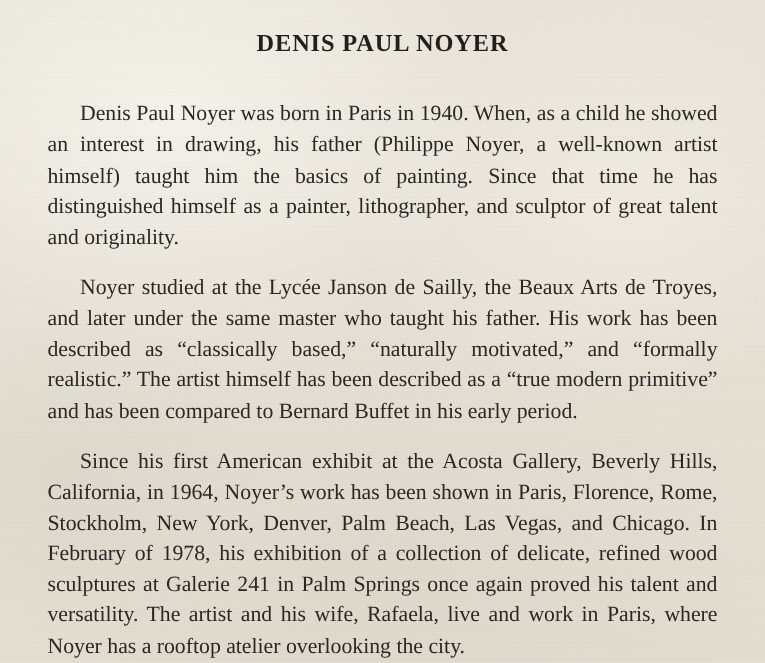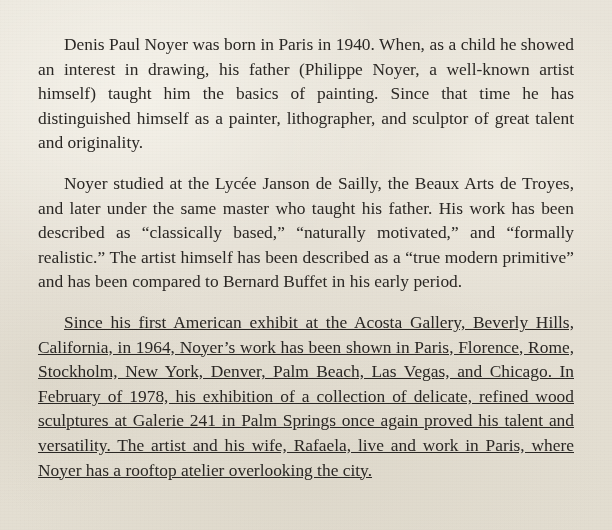--- a/index.html
+++ b/index.html
@@ -73,32 +73,32 @@
     text-justify: inter-word;
     text-indent: 26px;
     font-size: 17.4px;
     line-height: 24.6px;
     color: #2a2724;
     hyphens: none;
   }
 
   .body-paragraph:last-child {
     text-align: justify;
-    text-decoration: underline;
   }
 </style>
 </head>
 <body>
 
 <div id="page">
 
   <div id="grain"></div>
 
   <div id="content">
 
+    <h1 class="article-title">DENIS PAUL NOYER</h1>
 
     <div class="body-copy">
       <p class="body-paragraph">Denis Paul Noyer was born in Paris in 1940. When, as a child he showed an interest in drawing, his father (Philippe Noyer, a well-known artist himself) taught him the basics of painting. Since that time he has distinguished himself as a painter, lithographer, and sculptor of great talent and originality.</p>
       <p class="body-paragraph">Noyer studied at the Lycée Janson de Sailly, the Beaux Arts de Troyes, and later under the same master who taught his father. His work has been described as “classically based,” “naturally motivated,” and “formally realistic.” The artist himself has been described as a “true modern primitive” and has been compared to Bernard Buffet in his early period.</p>
       <p class="body-paragraph">Since his first American exhibit at the Acosta Gallery, Beverly Hills, California, in 1964, Noyer’s work has been shown in Paris, Florence, Rome, Stockholm, New York, Denver, Palm Beach, Las Vegas, and Chicago. In February of 1978, his exhibition of a collection of delicate, refined wood sculptures at Galerie 241 in Palm Springs once again proved his talent and versatility. The artist and his wife, Rafaela, live and work in Paris, where Noyer has a rooftop atelier overlooking the city.</p>
     </div>
 
   </div>
 </div>
 

